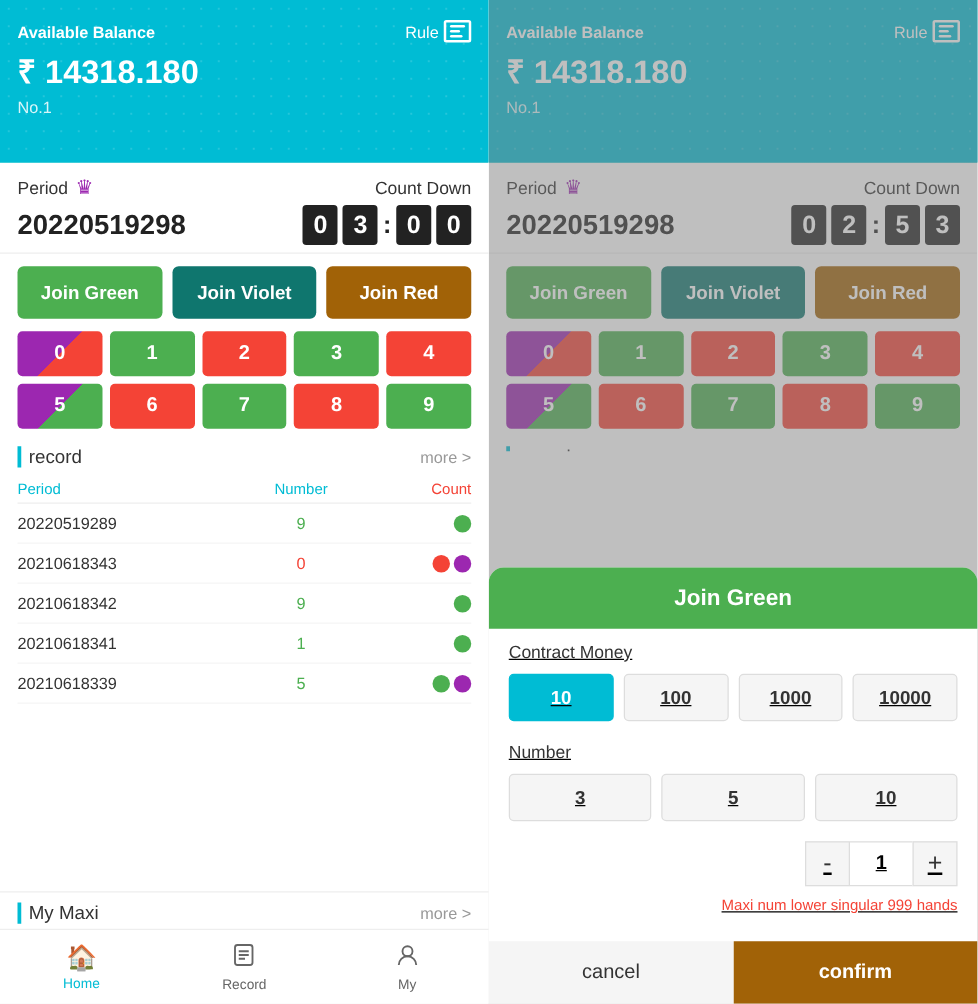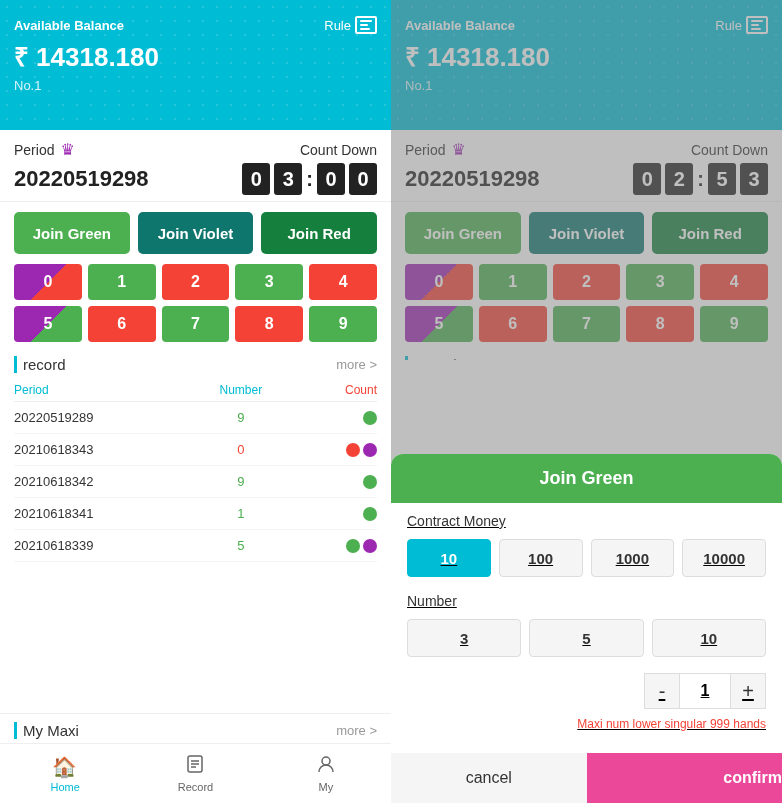--- a/index.html
+++ b/index.html
@@ -192,21 +192,21 @@
       border: none;
       border-radius: 5px;
       font-size: 15px;
       font-weight: bold;
       color: white;
       cursor: pointer;
     }
 
     .join-green { background: #4caf50; }
     .join-violet { background: #0f766e; }
-    .join-red { background: #15803d; }
+    .join-red { background: #a16207; }
 
     
     .number-grid {
       padding: 0 14px 8px;
       display: flex;
       flex-direction: column;
       gap: 6px;
     }
 
     .number-row {
@@ -490,27 +490,26 @@
       background: #f5f5f5;
       border: none;
       font-size: 16px;
       color: #333;
       cursor: pointer;
     }
 
     .modal-confirm-btn {
       flex: 1;
       height: 50px;
-      background: #ec4899;
+      background: #a16207;
       border: none;
       font-size: 16px;
       color: white;
       font-weight: bold;
       cursor: pointer;
-      text-align: right;
     }
 
     .num-green { color: #4caf50; }
     .num-red { color: #f44336; }
   </style>
 </head>
 <body>
 
 <div class="main-container">
 

